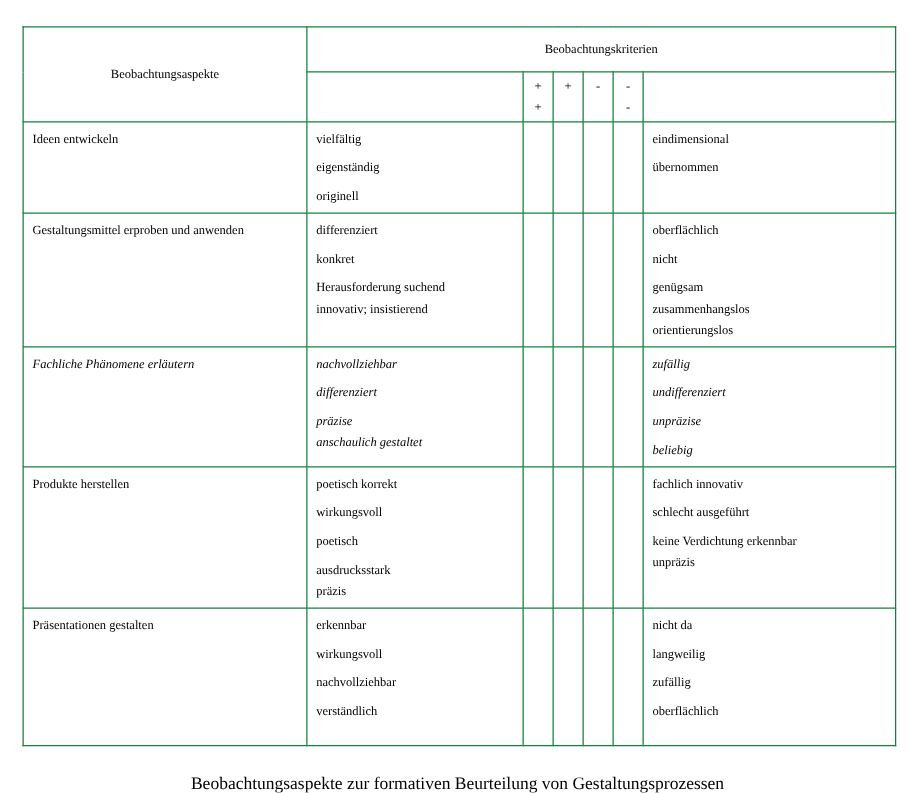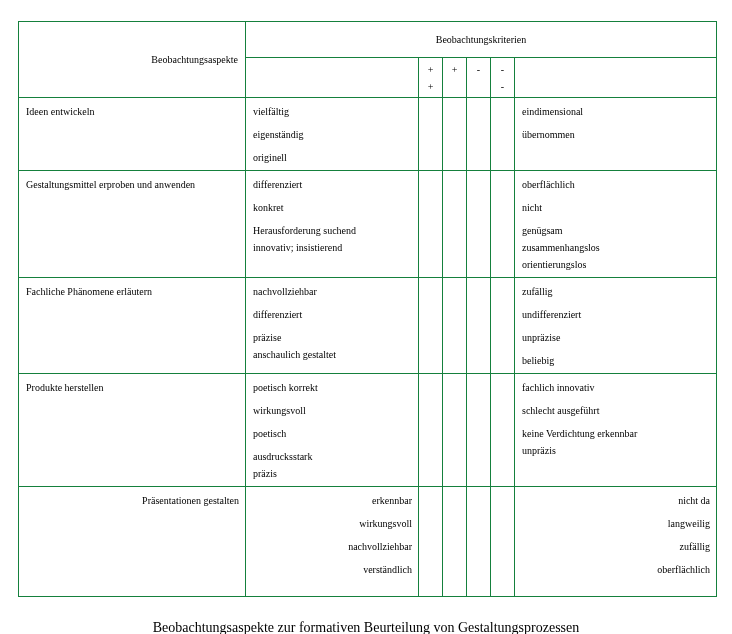--- a/index.html
+++ b/index.html
@@ -28,26 +28,26 @@
   }
   col.c-aspect { width: 227px; }
   col.c-pos    { width: 173px; }
   col.c-rate   { width: 24px; }
   col.c-neg    { width: 202px; }
 
   thead tr.hrow1 { height: 36px; }
   thead tr.hrow2 { height: 40px; }
   tbody tr:nth-child(1) { height: 66px; }
   tbody tr:nth-child(2) { height: 107px; }
-  tbody tr:nth-child(3) { height: 92px; }
+  tbody tr:nth-child(3) { height: 92px; font-style: italic; }
   tbody tr:nth-child(4) { height: 108px; }
-  tbody tr:nth-child(5) { height: 110px; text-align: right; }
+  tbody tr:nth-child(5) { height: 110px; }
 
   th.aspect-h {
-    text-align: right;
+    text-align: center;
     vertical-align: middle;
     padding: 4px 7px;
     line-height: 17px;
   }
   th.criteria-h {
     text-align: center;
     vertical-align: middle;
     padding: 2px 4px;
   }
   td.rate-h {

